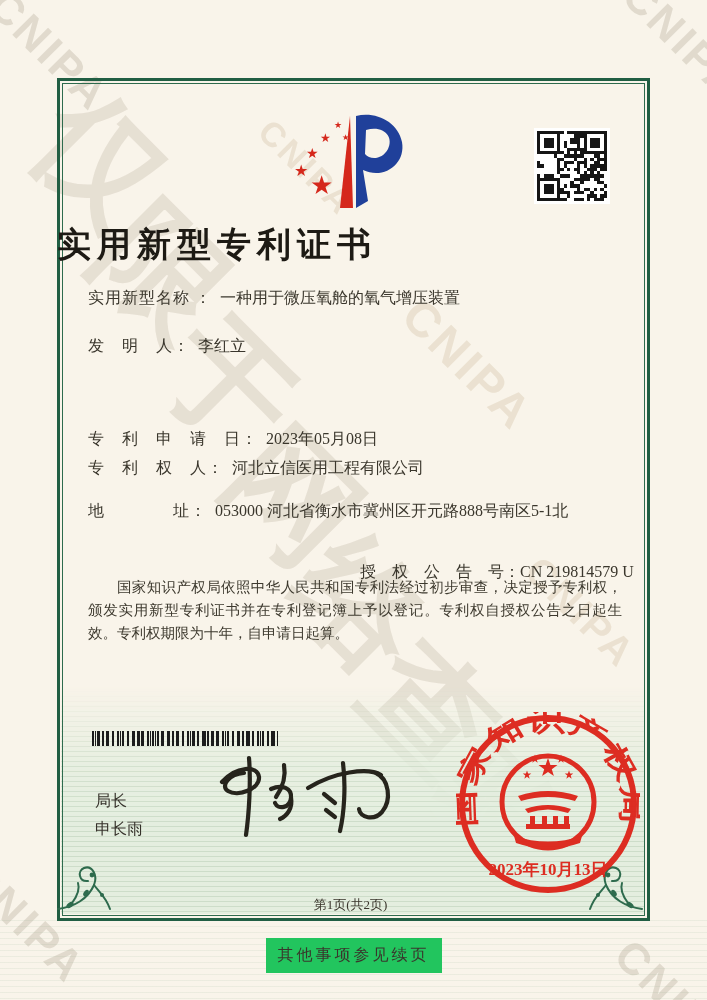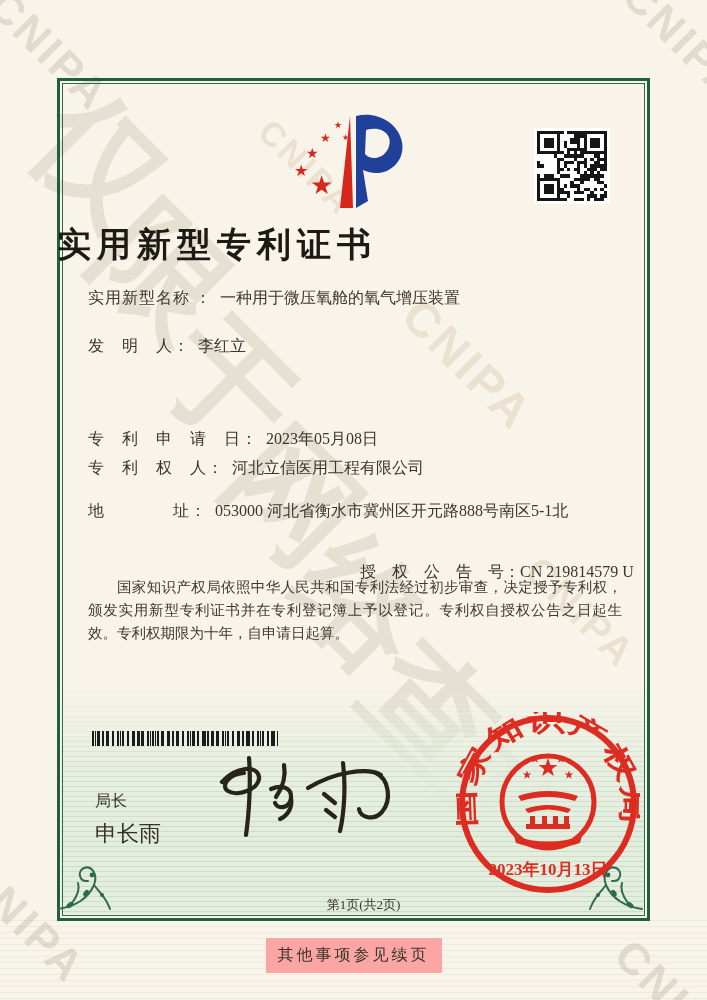--- a/index.html
+++ b/index.html
@@ -61,30 +61,30 @@
   .paras p{margin:0 0 8px 0;text-indent:2em;}
 
   .barcode{position:absolute;left:92px;top:731px;width:186px;height:15px;z-index:4;
     background-image:
       repeating-linear-gradient(90deg,#1c1c1c 0 2px,transparent 2px 5px),
       repeating-linear-gradient(90deg,#1c1c1c 0 1px,transparent 1px 7px),
       repeating-linear-gradient(90deg,transparent 0 3px,#1c1c1c 3px 4px,transparent 4px 11px);}
 
   .signer-title{position:absolute;left:95px;top:791px;font-size:16px;z-index:4;
       font-family:Liberation Mono, monospace;}
-  .signer-name{position:absolute;left:95px;top:819px;font-size:22px;z-index:4;
+  .signer-name{position:absolute;left:95px;top:819px;font-size:16px;z-index:4;
       font-family:"Liberation Sans","DejaVu Sans",sans-serif;}
   .signature{position:absolute;left:208px;top:752px;z-index:4;}
 
   .seal{position:absolute;left:456px;top:712px;z-index:5;opacity:.95;}
 
   .page-indicator{position:absolute;left:57px;top:896px;width:587px;text-align:center;
-      font-size:13px;z-index:4;color:#3a362c;padding-left:13px;}
+      font-size:13px;z-index:4;color:#3a362c;}
   .note-box{position:absolute;left:50%;transform:translateX(-50%);top:938px;z-index:4;
-      background:#fca5a5;padding:7px 12px;font-size:16px;letter-spacing:3px;color:#3a362c;
+      background:#22c55e;padding:7px 12px;font-size:16px;letter-spacing:3px;color:#3a362c;
       white-space:nowrap;}
 </style>
 </head>
 <body>
 
 <div class="page">
 
   <span class="wm wm-gray" style="left:14px;top:-20px;">CNIPA</span>
   <span class="wm wm-gray" style="left:648px;top:-30px;">CNIPA</span>
   <span class="wm wm-gray" style="left:-10px;top:852px;">CNIPA</span>

